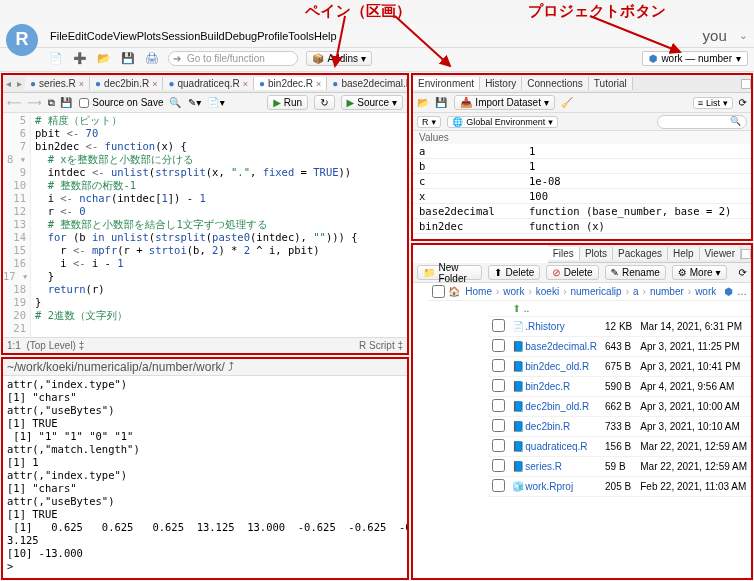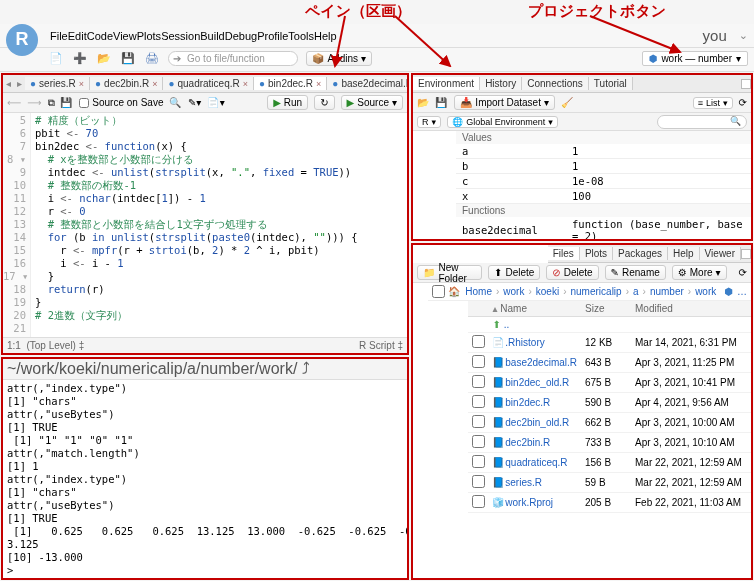--- a/index.html
+++ b/index.html
@@ -99,21 +99,21 @@
   .c-num { color:#1f4fa8; }
   .statusbar {
     display:flex; justify-content:space-between; align-items:center;
     border-top:1px solid #ddd; background:#f4f4f4; height:16px;
     font-size:10px; padding:0 4px; color:#666;
   }
   .consolebody {
     flex:1; font-family:Menlo,Consolas,monospace; font-size:10.5px;
     line-height:13px; padding:2px 4px; white-space:pre; overflow:hidden;
   }
-  .consolepath { background:#f4f4f4; border-bottom:1px solid #ddd; padding:1px 4px; font-size:16px; color:#555; }
+  .consolepath { background:#f4f4f4; border-bottom:1px solid #ddd; padding:1px 4px; font-size:12px; color:#555; }
   .envtable { width:100%; border-collapse:collapse; font-family:Menlo,Consolas,monospace; font-size:10.5px; }
   .envtable td { border-bottom:1px solid #eee; padding:1px 6px; }
   .envtable td:first-child { width:110px; }
   .envhdr { font-size:10px; color:#666; padding:1px 6px; background:#f8f8f8; }
   .filelist { flex:1; overflow:hidden; }
   .filelist table { width:100%; border-collapse:collapse; font-size:10px; }
   .filelist th { text-align:left; font-weight:normal; color:#666;
      border-bottom:1px solid #ddd; padding:2px 4px; background:#f4f4f4; }
   .filelist td { padding:2px 4px; border-bottom:1px solid #f1f1f1; }
   .filelist td.name { color:#1f5fbf; }
@@ -317,21 +317,21 @@
         <span style="flex:1"></span>
         <span class="listbtn">≡ <span>List</span> ▾</span>
         <span>⟳</span>
       </div>
       <div class="panebar" style="height:18px;">
         <span class="listbtn"><span>R</span> ▾</span>
         <span class="listbtn" style="flex:0 0 auto;">🌐 <span>Global Environment</span> ▾</span>
         <span style="flex:1"></span>
         <div class="searchbox"></div>
       </div>
-      <div style="flex:1; overflow:auto;margin-left:43px;">
+      <div style="flex:1; overflow:auto;">
         <div class="envhdr">Values</div>
         <table class="envtable">
           <tbody>
               <tr>
                 <td>a</td>
                 <td>1</td>
               </tr>
           <tr>
                 <td>b</td>
                 <td>1</td>
@@ -339,21 +339,20 @@
           <tr>
                 <td>c</td>
                 <td>1e-08</td>
               </tr>
           <tr>
                 <td>x</td>
                 <td>100</td>
               </tr>
         </tbody>
           </table>
-        <div class="envhdr">Functions</div>
         <table class="envtable">
           <tbody>
               <tr>
                 <td>base2decimal</td>
                 <td>function (base_number, base = 2)</td>
               </tr>
           <tr>
                 <td>bin2dec</td>
                 <td>function (x)</td>
               </tr>
@@ -410,26 +409,20 @@
         <span>number</span>
           <span class="sep">›</span>
         <span>work</span>
         <span style="flex:1"></span>
         <span class="cube">⬢</span>
         <span>…</span>
       </div>
       <div class="filelist">
         <table>
           <tbody>
-              <tr>
-            <th style="width:14px;"></th>
-            <th><span style="color:#888;">▴</span> <span>Name</span></th>
-            <th style="width:50px;">Size</th>
-            <th style="width:120px;">Modified</th>
-          </tr>
           <tr>
             <td></td>
                 <td class="name"><span style="color:#5a5;">⬆</span> <span>..</span></td>
                 <td></td>
                 <td></td>
           </tr>
           </tbody>
             <tbody id="filerows">
               <tr>
                 <td><input type="checkbox" style=""></td>

